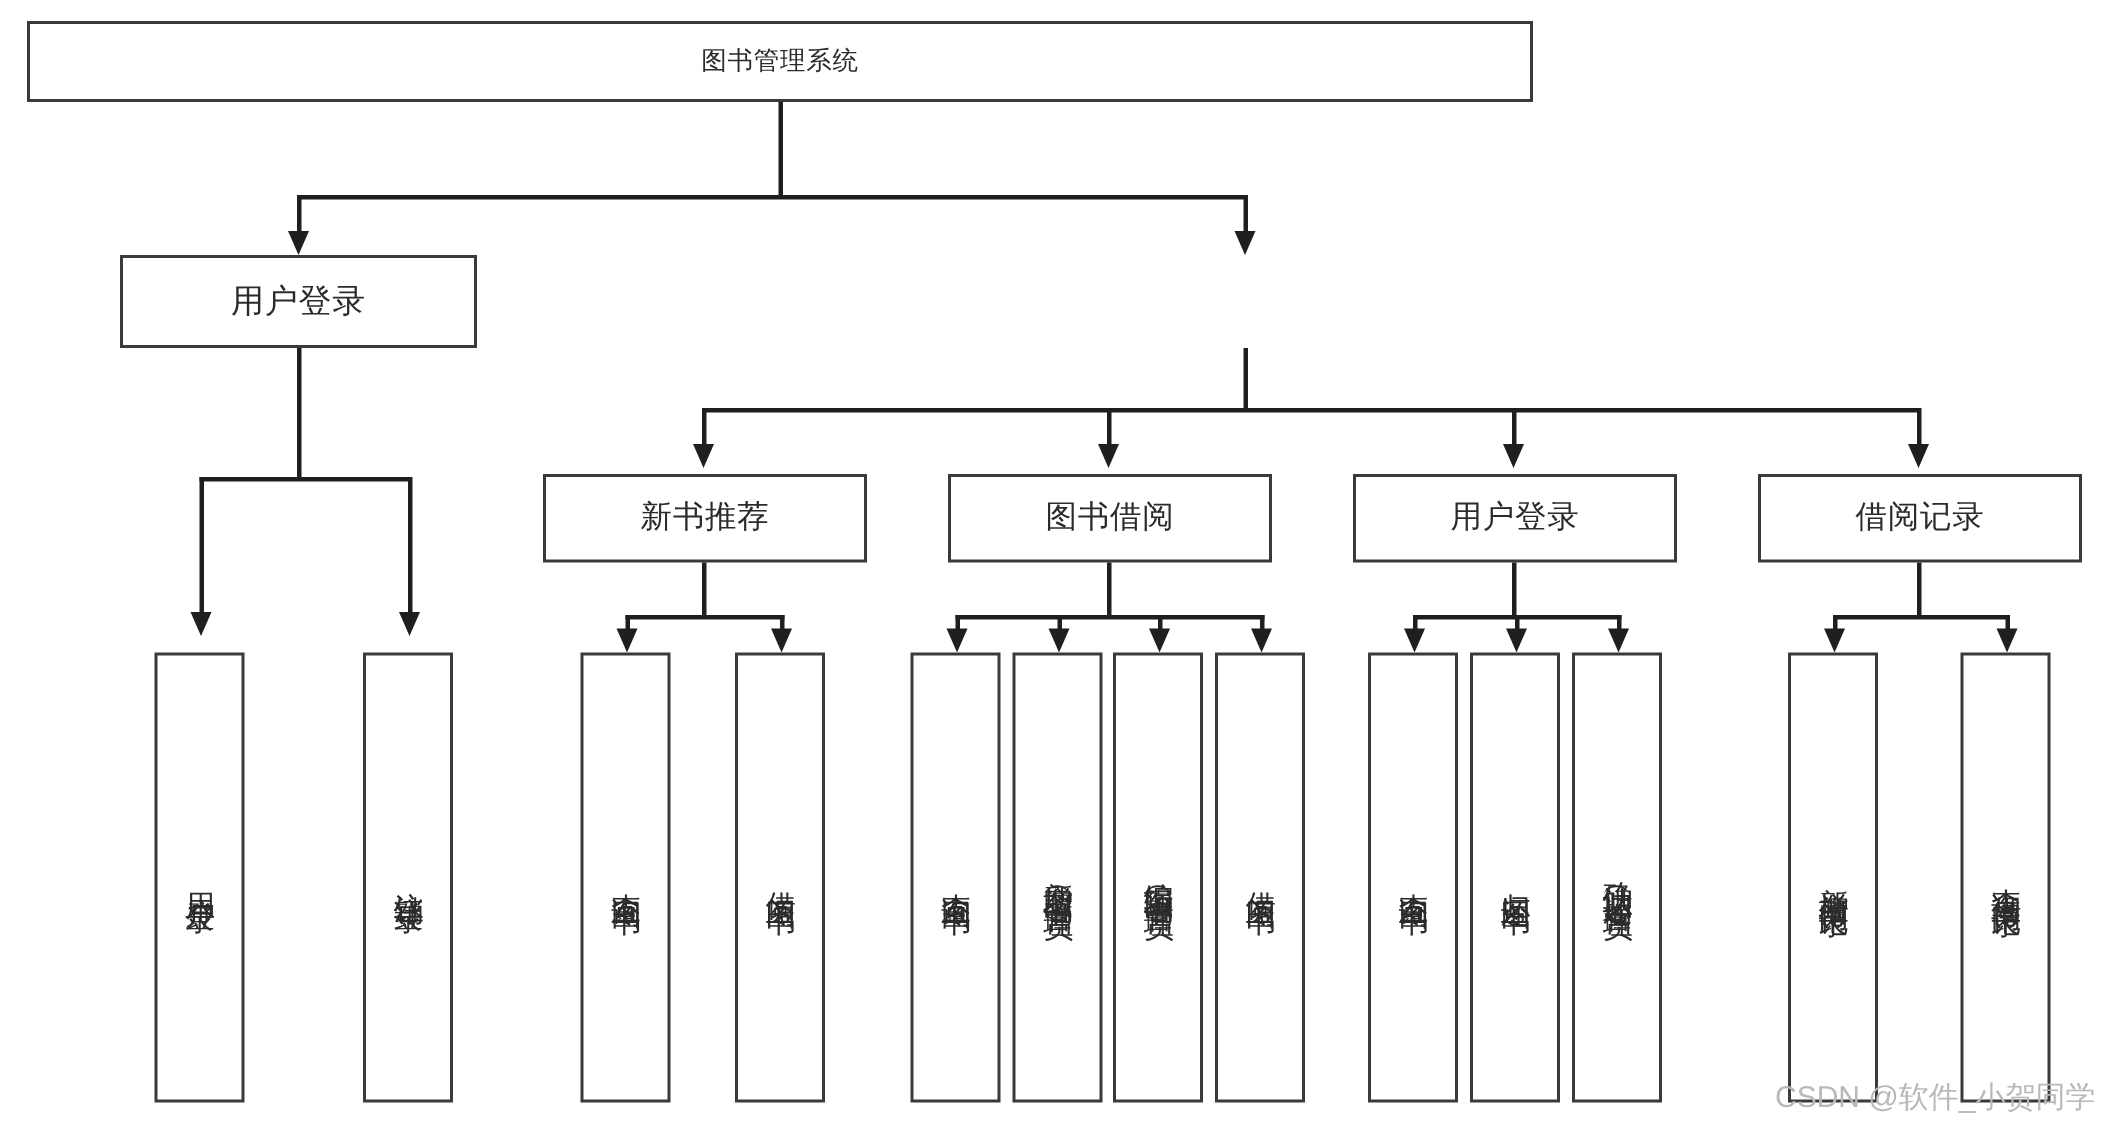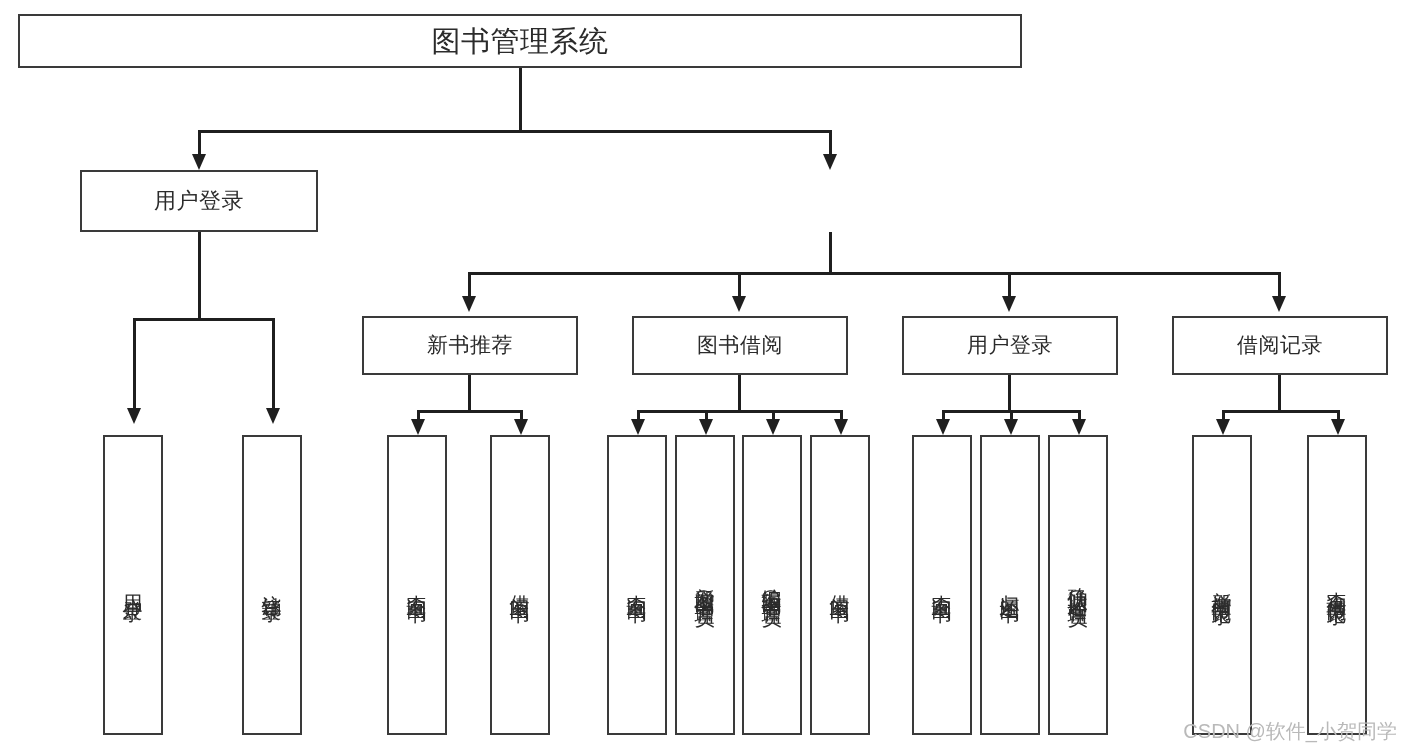--- a/index.html
+++ b/index.html
@@ -23,21 +23,21 @@
     box-sizing: border-box;
     border: 2.5px solid #3a3a3a;
     background: #ffffff;
     color: #2b2b2b;
     display: flex;
     align-items: center;
     justify-content: center;
     text-align: center;
   }
   .node.root {
-    font-size: 29px;
+    font-size: 17px;
   }
   .node.lvl2 {
     font-size: 22px;
   }
   .node.lvl3 {
     font-size: 21px;
   }
   .node.leaf {
     font-size: 20px;
     align-items: center;

